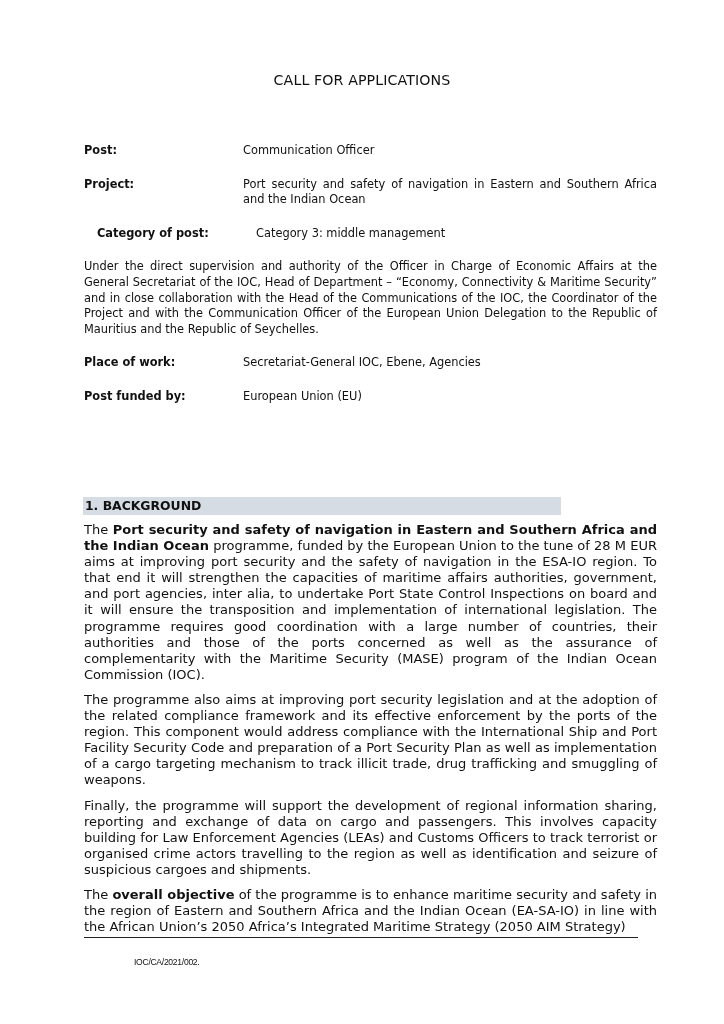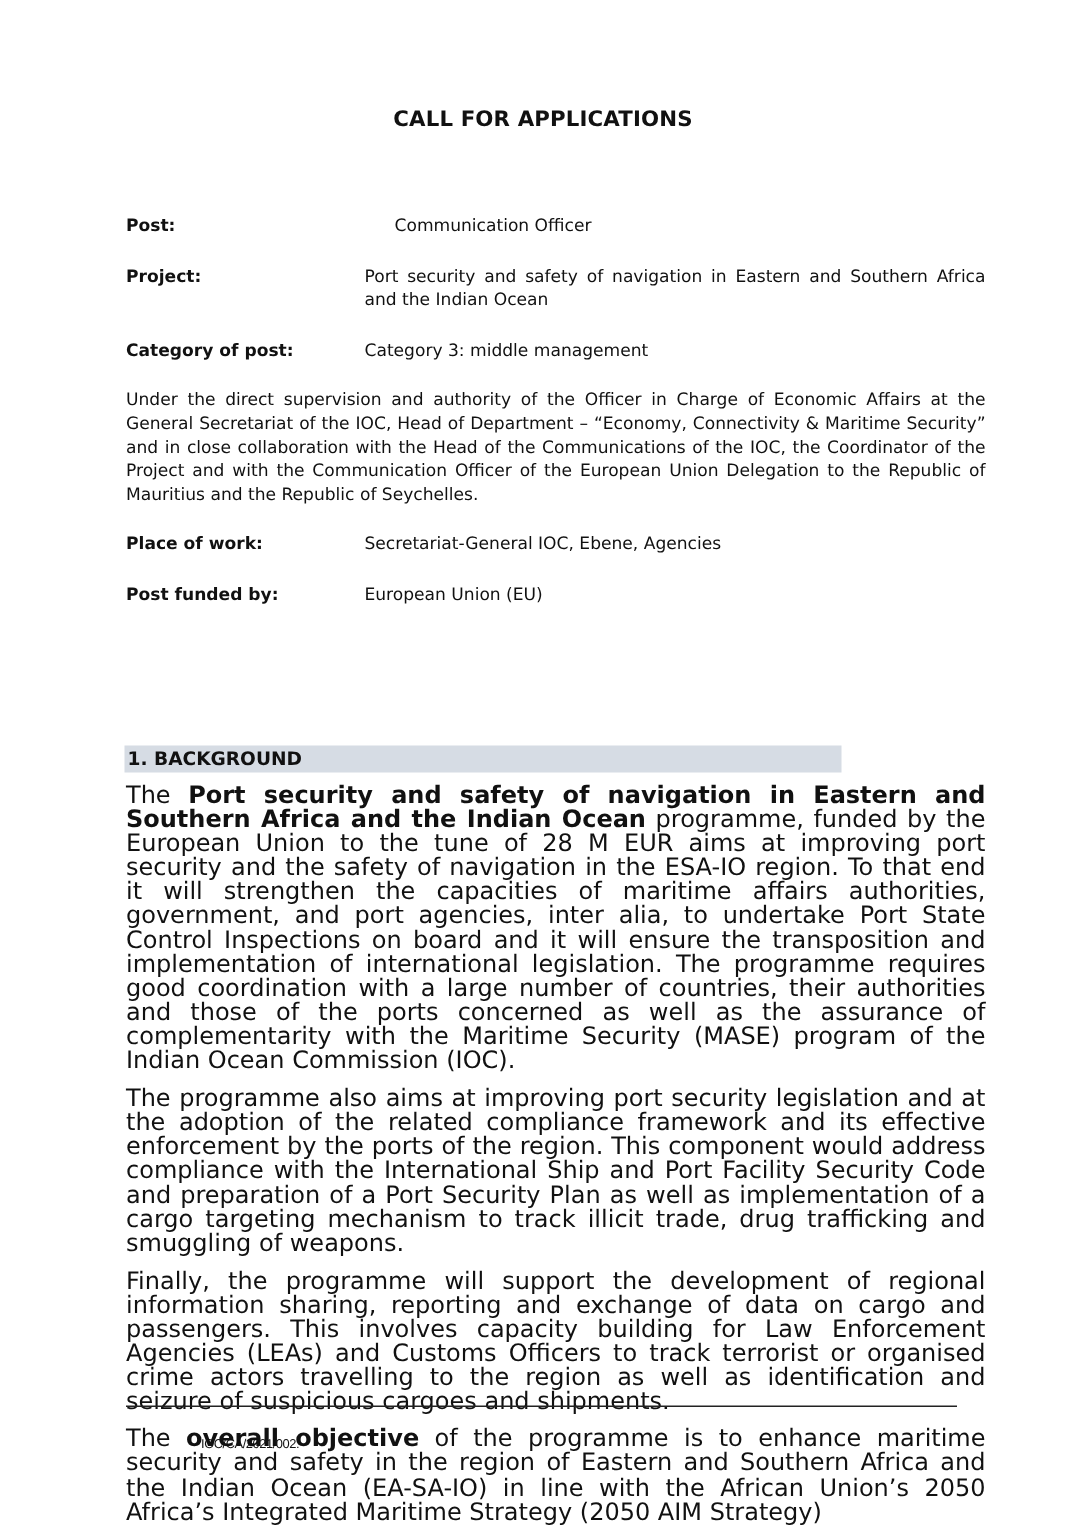--- a/index.html
+++ b/index.html
@@ -19,21 +19,21 @@
     position: absolute;
     left: 0; top: 0;
     width: 724px;
     height: 1024px;
   }
   .title {
     position: absolute;
     left: 0; width: 724px;
     top: 71px;
     text-align: center;
-    font-weight: bold;
+    font-weight: normal;
     font-size: 14.2px;
     line-height: 19px;
     letter-spacing: 0.1px;
   }
   .meta {
     position: absolute;
     left: 84px;
     top: 143px;
     width: 573px;
   }
@@ -44,23 +44,23 @@
   }
   .meta-label {
     width: 159px;
     flex: 0 0 159px;
     font-weight: bold;
   }
   .meta-value {
     flex: 1;
     text-align: justify;
   }
-  .row-post { margin-top: 0; gap: 20px; }
+  .row-post { margin-top: 0; }
   .row-project { margin-top: 18px; }
-  .row-category { margin-top: 18px; }
+  .row-category { margin-top: 18px; margin-left: 13px; }
   .row-reporting { margin-top: 18px; }
   .row-place { margin-top: 18px; }
   .row-funded { margin-top: 18px; justify-content: space-between; }
 
   .section-bar {
     position: absolute;
     left: 83px;
     top: 497px;
     width: 478px;
     height: 18px;
@@ -72,21 +72,21 @@
     top: 0px;
     font-weight: bold;
     font-size: 12.4px;
     line-height: 18px;
   }
   .body-text {
     position: absolute;
     left: 84px;
     top: 522px;
     width: 573px;
-    font-size: 16px;
+    font-size: 13px;
     line-height: 16.1px;
   }
   .body-text p {
     margin: 0 0 9px 0;
     text-align: justify;
   }
   .body-text b { font-weight: bold; }
   .rule {
     position: absolute;
     left: 84px;

